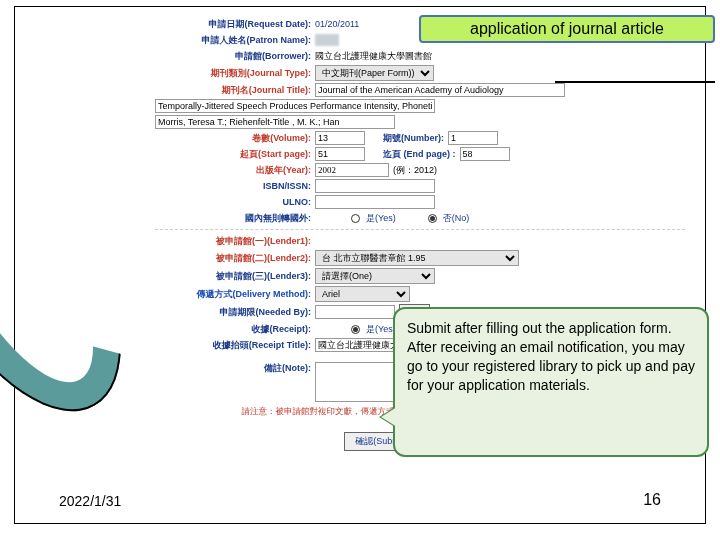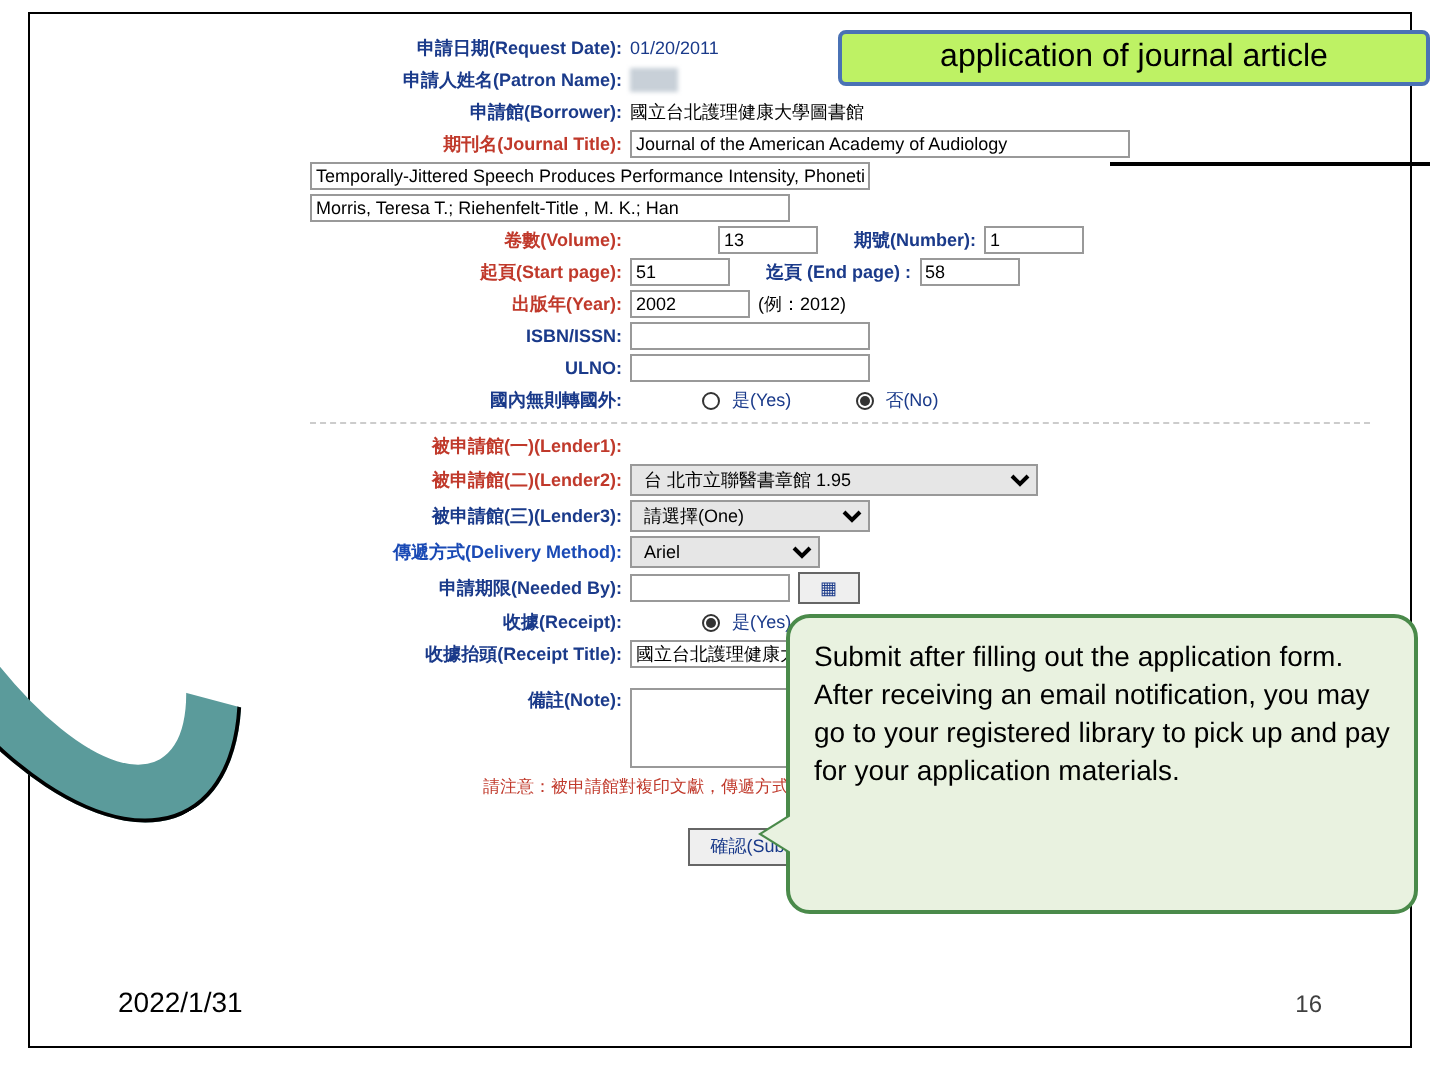--- a/index.html
+++ b/index.html
@@ -5,21 +5,21 @@
   * { box-sizing: border-box; margin: 0; padding: 0; }
   body { width: 720px; height: 540px; font-family: Arial, sans-serif; font-size: 10px; background: #fff; position: relative; overflow: hidden; }
   .slide { position: absolute; left: 14px; top: 6px; width: 692px; height: 518px; border: 1.5px solid #000; background: #fff; }
   .teal-arc { position: absolute; left: -80px; top: 100px; width: 160px; height: 320px; border: 30px solid #5b9b9b; border-radius: 50%; border-right-color: transparent; border-top-color: transparent; transform: rotate(-30deg); background: transparent; }
   .teal-arc::after { content: ""; position: absolute; inset: -30px; border: 2px solid #000; border-radius: 50%; border-right-color: transparent; border-top-color: transparent; }
   .hr1 { position: absolute; left: 540px; top: 74px; width: 160px; height: 2px; background: #000; }
   .callout-title { position: absolute; left: 404px; top: 8px; width: 296px; height: 28px; border: 2px solid #4a72b5; border-radius: 4px; background: #bef264; display: flex; align-items: center; justify-content: center; font-size: 16px; color: #000; }
   .callout-green { position: absolute; left: 378px; top: 300px; width: 316px; height: 150px; border: 2px solid #4a8a4a; border-radius: 12px; background: #e9f2e0; padding: 10px 12px; font-size: 14px; color: #000; line-height: 1.35; z-index: 5; }
   .callout-green .tail { position: absolute; left: -14px; bottom: 28px; width: 0; height: 0; border-top: 10px solid transparent; border-bottom: 10px solid transparent; border-right: 16px solid #e9f2e0; filter: drop-shadow(-2px 0 0 #4a8a4a); }
   .date-footer { position: absolute; left: 44px; bottom: 14px; font-size: 14px; color: #000; }
-  .pagenum { position: absolute; right: 44px; bottom: 14px; font-size: 12px; color: #404040; }
+  .pagenum { position: absolute; right: 44px; bottom: 14px; font-size: 16px; color: #000000; }
   .form { position: absolute; left: 140px; top: 10px; width: 530px; font-size: 9px; color: #1a3a8a; }
   .row { display: flex; align-items: center; margin-bottom: 2px; min-height: 14px; }
   .label { width: 160px; text-align: right; padding-right: 4px; font-weight: bold; color: #1a3a8a; }
   .label.red { color: #c0392b; }
   .label.green { color: #0a7a30; }
   .label.blue { color: #1a4ab5; }
   .value { display: flex; align-items: center; gap: 4px; }
   input[type="text"], select { font-size: 9px; height: 14px; border: 1px solid #999; background: #fff; padding: 0 2px; }
   select { height: 16px; background: #e6e6e6; }
   .blurbox { display: inline-block; width: 24px; height: 12px; background: #c8d0d8; filter: blur(1px); }
@@ -49,55 +49,61 @@
         <div class="label">申請人姓名(Patron Name):</div>
         <div class="value">
           <span class="blurbox"></span>
         </div>
       </div>
     <div class="row">
         <div class="label">申請館(Borrower):</div>
         <div class="value" style="color:#000">國立台北護理健康大學圖書館</div>
       </div>
     <div class="row">
+        <div class="label red">期刊類別(Journal Type):</div>
+        <div class="value">
+          <select><option>中文期刊(Paper Form))</option></select>
+        </div>
+      </div>
+    <div class="row">
         <div class="label red">期刊名(Journal Title):</div>
         <div class="value">
           <input type="text" style="width: 250px;" value="Journal of the American Academy of Audiology">
         </div>
       </div>
     <div class="row">
         <div class="value">
           <input type="text" style="width: 280px;" value="Temporally-Jittered Speech Produces Performance Intensity, Phonetical">
         </div>
       </div>
     <div class="row">
         <div class="value">
           <input type="text" style="width: 240px;" value="Morris, Teresa T.; Riehenfelt-Title , M. K.; Han">
         </div>
       </div>
     <div class="row">
         <div class="label red">卷數(Volume):</div>
         <div class="value">
-          <input type="text" style="width: 50px; margin-left: 44px;" value="13">
+          <input type="text" style="width: 50px;" value="13">
           <span class="inline-label">期號(Number):</span>
           <input type="text" style="width: 50px;" value="1">
         </div>
       </div>
     <div class="row">
         <div class="label red">起頁(Start page):</div>
         <div class="value">
           <input type="text" style="width: 50px;" value="51">
           <span class="inline-label">迄頁 (End page) :</span>
           <input type="text" style="width: 50px;" value="58">
         </div>
       </div>
     <div class="row">
         <div class="label red">出版年(Year):</div>
         <div class="value">
-          <input type="text" style="width: 60px;" value="2002">
+          <input type="text" style="width: 74px; font-family: Liberation Serif, serif;" value="2002">
           <span style="color:#000">(例：2012)</span>
         </div>
       </div>
     <div class="row">
         <div class="label">ISBN/ISSN:</div>
         <div class="value">
           <input type="text" style="width: 120px;">
         </div>
       </div>
     <div class="row">

